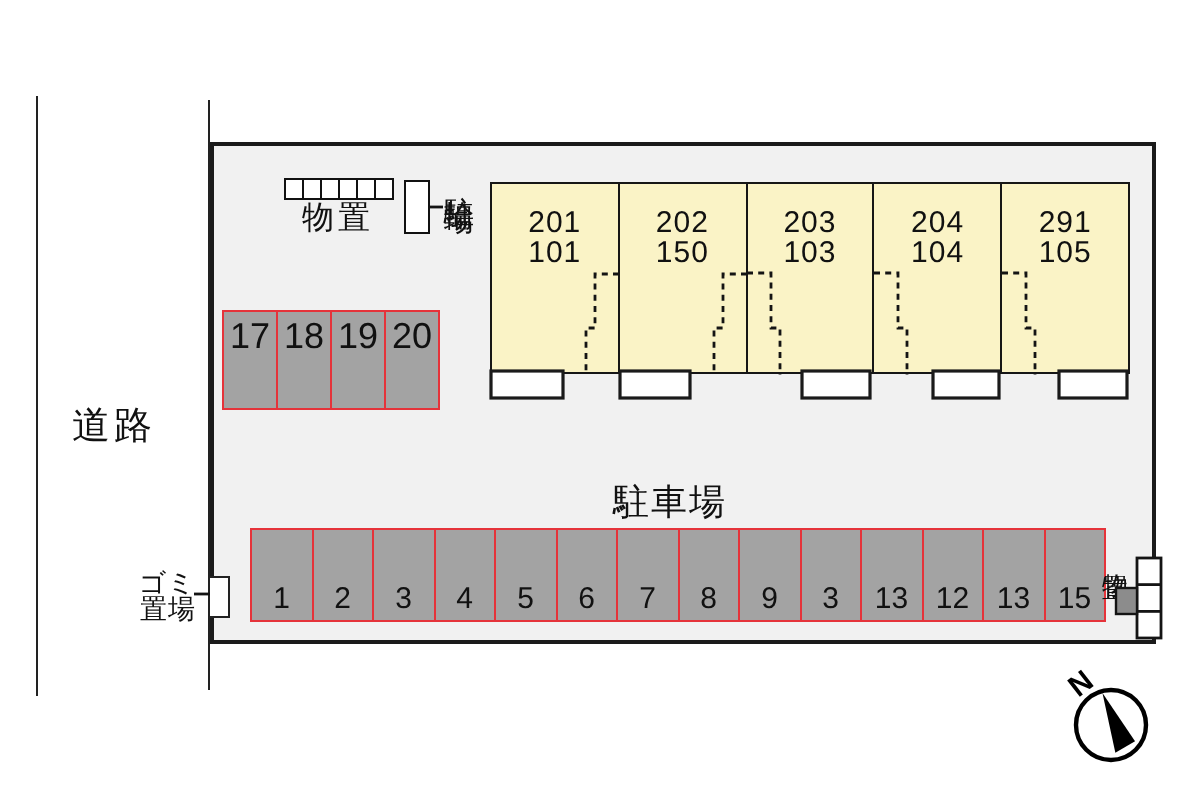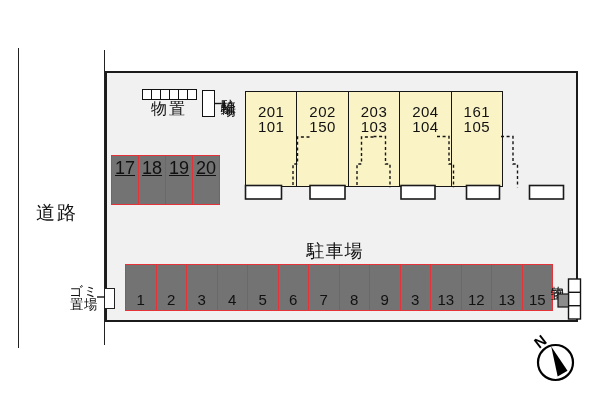--- a/index.html
+++ b/index.html
@@ -22,26 +22,26 @@
   .storage-top .cell{flex:1;border-left:1px solid #111;}
   .storage-top .cell:first-child{border-left:none;}
   .storage-top-label{position:absolute;left:33px;top:26px;width:58px;text-align:center;
                      font-size:16px;letter-spacing:2px;white-space:nowrap;z-index:2;}
   
   .bicycle-box{position:absolute;left:94.5px;top:17px;width:13.5px;height:27px;
                background:#fff;border:1.5px solid #111;}
   .bicycle-label{position:absolute;left:112.5px;top:13px;writing-mode:vertical-rl;
                  font-size:15px;letter-spacing:2px;line-height:18px;}
   
-  .building{position:absolute;left:138px;top:18px;width:258px;height:96px;display:flex;
+  .building{position:absolute;left:138px;top:18px;width:320px;height:96px;display:flex;
             background:#FAF3C6;border:1.7px solid #161616;}
   .unit{flex:1;text-align:center;padding-top:13px;font-size:15px;line-height:14.5px;letter-spacing:0.5px;}
   .unit + .unit{border-left:1.7px solid #161616;text-align:center;}
   
-  .stall-row{position:absolute;display:flex;background:#737373;border:1.8px solid #E5333A;text-decoration:underline;}
+  .stall-row{position:absolute;display:flex;background:#a3a3a3;border:1.8px solid #E5333A;}
   .stall-row .stall{flex:1;position:relative;}
   .stall-row .stall + .stall{border-left:1.6px solid #E5333A;}
   .stall-row.upper{left:4px;top:82px;width:109px;height:50px;}
   .stall-row.upper .stall span{display:block;text-align:center;margin-top:2px;font-size:18px;}
   .stall-row.main{left:18px;top:191px;width:428px;height:47px;}
   .stall-row.main .stall span{position:absolute;left:0;bottom:2px;width:100%;text-align:center;font-size:15px;}
   .parking-label{position:absolute;left:168px;top:166px;width:120px;text-align:center;
                  font-size:18px;letter-spacing:1px;}
   
   .garbage-box{position:absolute;left:-3px;top:215px;width:11px;height:21px;
@@ -91,21 +91,21 @@
       </div>
         <div class="unit">
         <div>203</div>
         <div>103</div>
       </div>
         <div class="unit">
         <div>204</div>
         <div>104</div>
       </div>
         <div class="unit">
-        <div>161</div>
+        <div>291</div>
         <div>105</div>
       </div>
       </div>
 
     <div class="stall-row upper">
 
     <div class="stall">
         <span>17</span>
       </div>
         <div class="stall">

